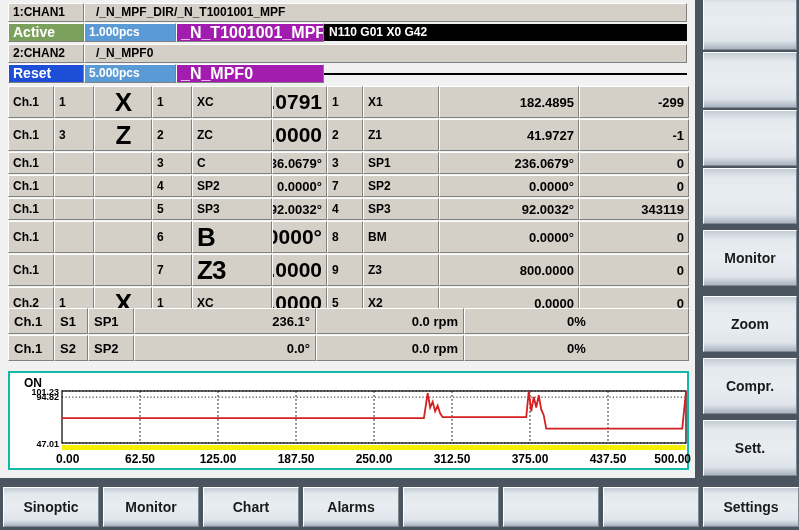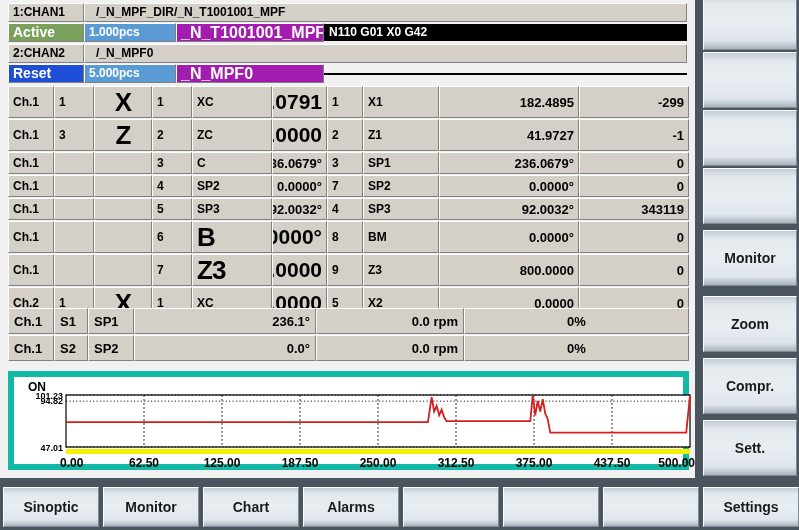--- a/index.html
+++ b/index.html
@@ -116,21 +116,21 @@
   .s-sp { width: 46px; }
   .s-deg{ width: 182px; justify-content: flex-end; }
   .s-rpm{ width: 148px; justify-content: flex-end; }
   .s-pct{ flex: 1; justify-content: center; }
 
   
   #chartpanel {
     position: absolute; left: 8px; top: 371px;
     width: 681px; height: 99px;
     background: #ffffff;
-    border: 6px solid #14b8a6;
+    border: 2px solid #14b8a6;
   }
   #chartsvg { display: block; width: 681px; height: 97px; }
 
   
   #rightbar { position: absolute; left: 699px; top: 0; width: 100px; height: 478px; }
   .vkey {
     position: absolute; left: 4px; width: 94px; height: 56px;
     background: linear-gradient(to bottom,#c3cbd4 0%,#e4e9ee 16%,#e8edf2 50%,#dfe5eb 84%,#aab4bf 100%);
     border: 1px solid #ffffff;
     border-right-color: #7d8892; border-bottom-color: #7d8892;

